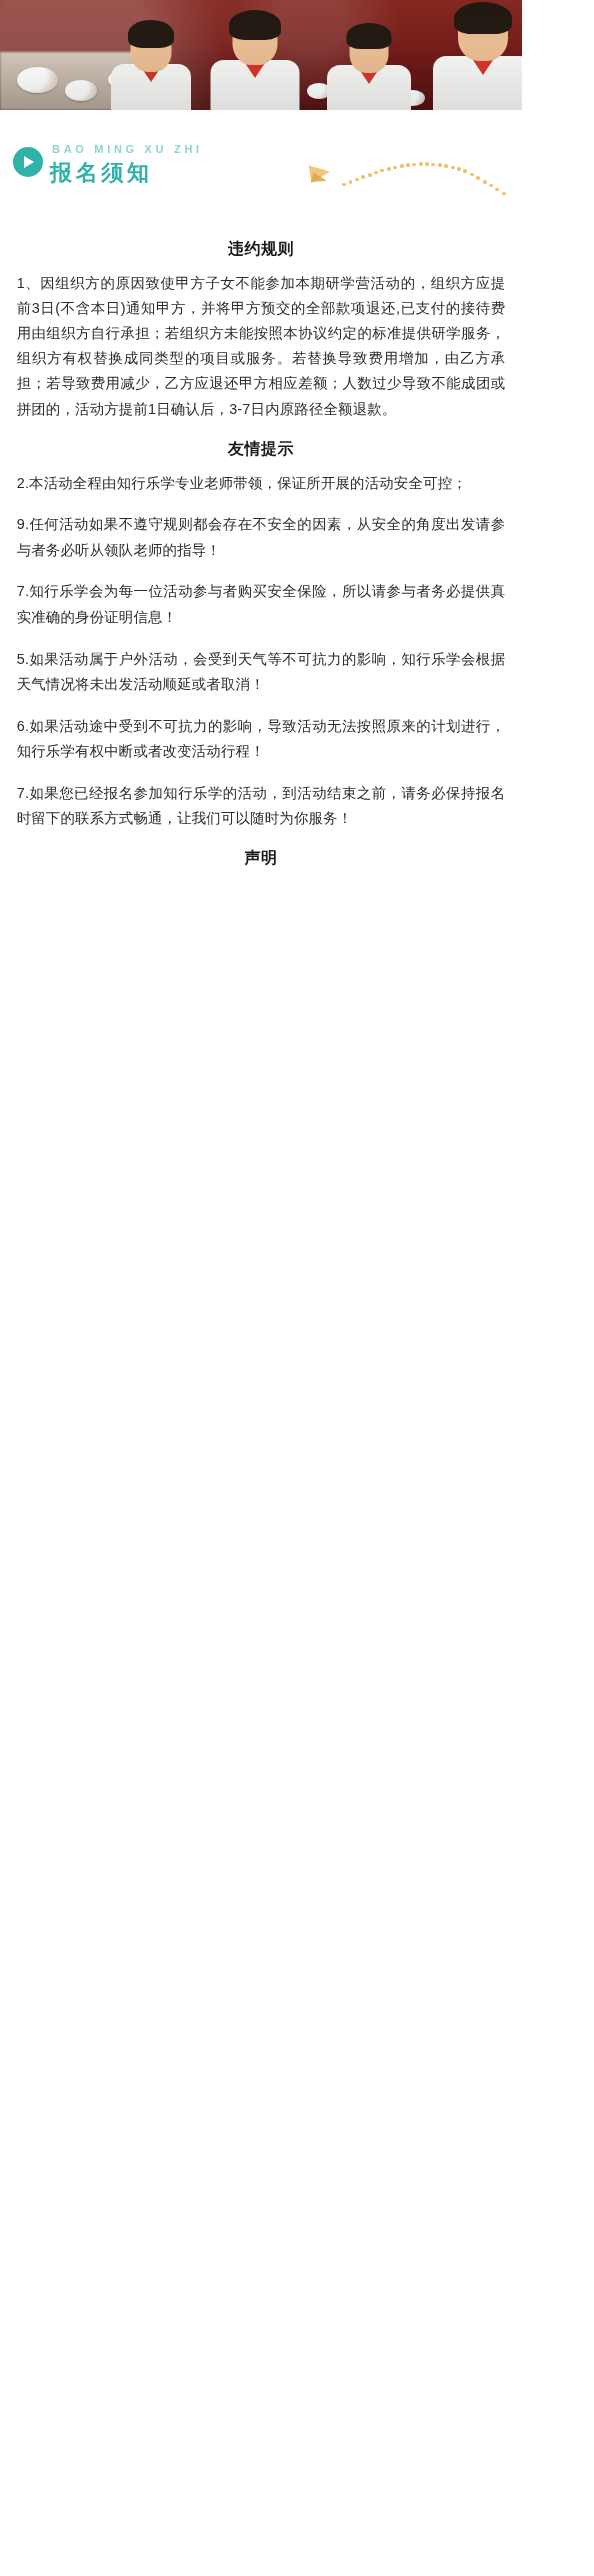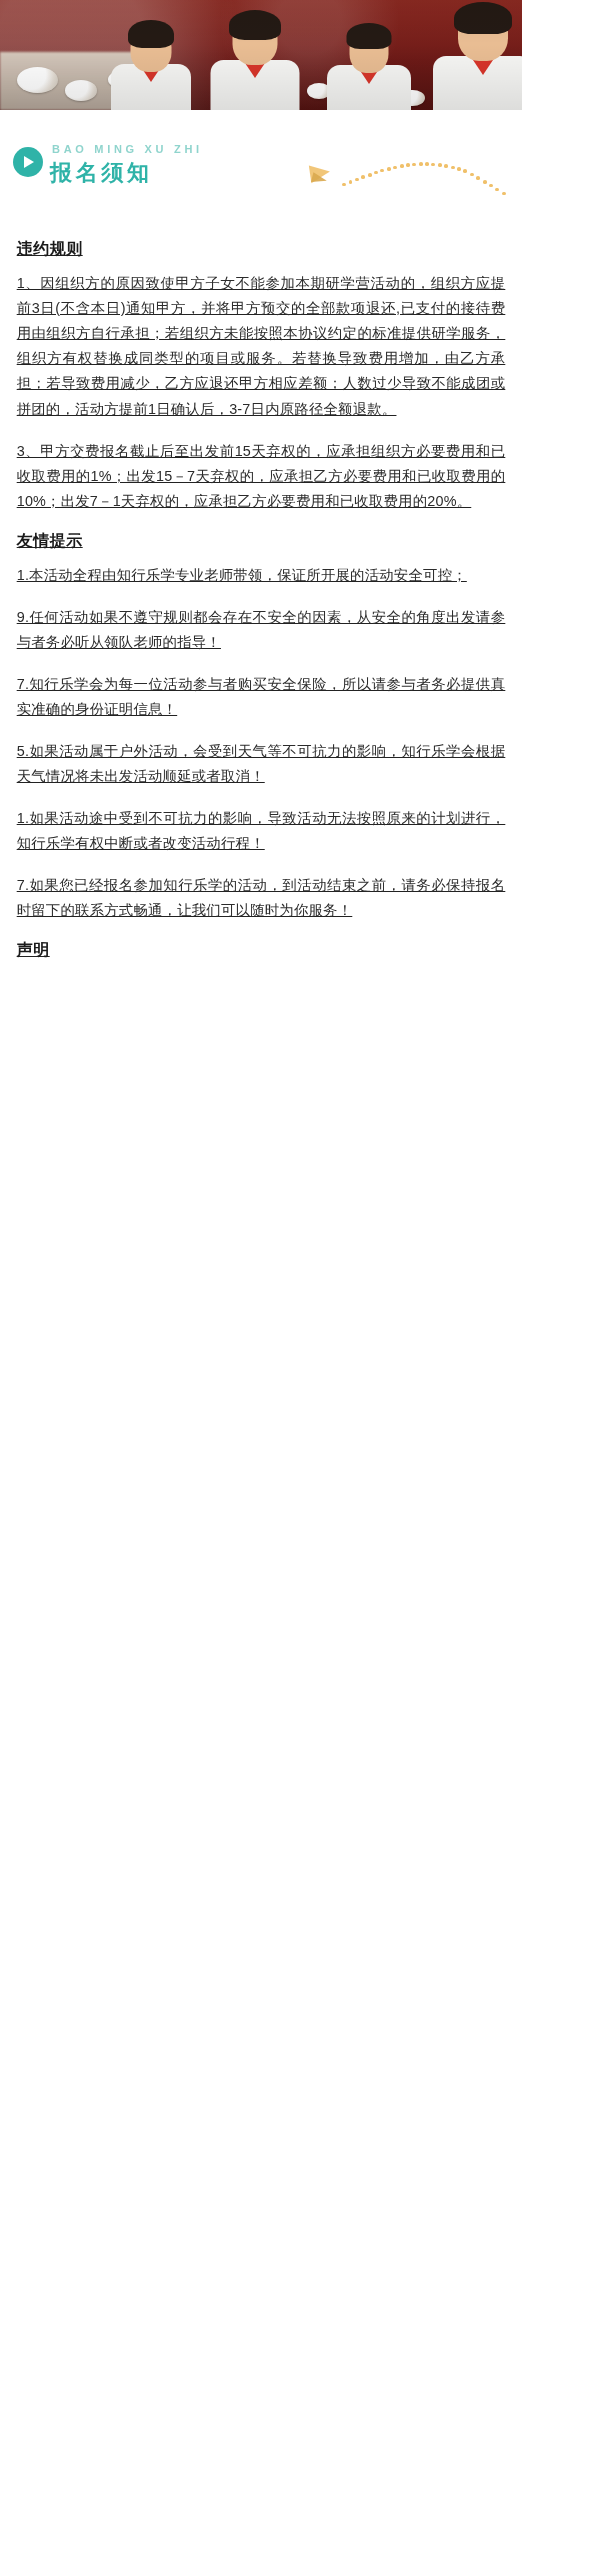--- a/index.html
+++ b/index.html
@@ -12,21 +12,20 @@
     width: 595px;
     font-family: "Liberation Sans", sans-serif;
     color: #222;
   }
   .page {
     width: 522px;
     min-height: 2576px;
     position: relative;
     background: #ffffff;
     overflow: hidden;
-    text-decoration: underline;
   }
 
   
   .photo-banner {
     width: 595px;
     height: 110px;
     position: relative;
     overflow: hidden;
     background: #7d1f1b;
   }
@@ -218,20 +217,21 @@
   
   .content {
     padding: 5.6px 16.7px 24px 16.7px;
   }
   .section-heading {
     font-size: 16px;
     font-weight: bold;
     color: #1a1a1a;
     margin: 13px 0 11px 0;
     letter-spacing: 0.5px;
+    text-align: center;
   }
   .para {
     font-size: 14.4px;
     line-height: 1.75;
     color: #2b2b2b;
     margin: 0 0 16.7px 0;
     text-align: justify;
     letter-spacing: 0.2px;
   }
   .para:last-child { margin-bottom: 0; }
@@ -315,27 +315,26 @@
           <i style="left: 153px; top: 29px;"></i>
           <i style="left: 160px; top: 33px;"></i>
         </span>
     </div>
   </div>
 
   <div class="content">
 
     <h2 class="section-heading">违约规则</h2>
     <p class="para">1、因组织方的原因致使甲方子女不能参加本期研学营活动的，组织方应提前3日(不含本日)通知甲方，并将甲方预交的全部款项退还,已支付的接待费用由组织方自行承担；若组织方未能按照本协议约定的标准提供研学服务，组织方有权替换成同类型的项目或服务。若替换导致费用增加，由乙方承担；若导致费用减少，乙方应退还甲方相应差额；人数过少导致不能成团或拼团的，活动方提前1日确认后，3-7日内原路径全额退款。</p>
-    <p class="para">3、甲方交费报名截止后至出发前15天弃权的，应承担组织方必要费用和已收取费用的1%；出发15－7天弃权的，应承担乙方必要费用和已收取费用的10%；出发7－1天弃权的，应承担乙方必要费用和已收取费用的20%。</p>
 
     <h2 class="section-heading">友情提示</h2>
-    <p class="para">1.本活动全程由知行乐学专业老师带领，保证所开展的活动安全可控；</p>
+    <p class="para">2.本活动全程由知行乐学专业老师带领，保证所开展的活动安全可控；</p>
     <p class="para">9.任何活动如果不遵守规则都会存在不安全的因素，从安全的角度出发请参与者务必听从领队老师的指导！</p>
     <p class="para">7.知行乐学会为每一位活动参与者购买安全保险，所以请参与者务必提供真实准确的身份证明信息！</p>
     <p class="para">5.如果活动属于户外活动，会受到天气等不可抗力的影响，知行乐学会根据天气情况将未出发活动顺延或者取消！</p>
-    <p class="para">1.如果活动途中受到不可抗力的影响，导致活动无法按照原来的计划进行，知行乐学有权中断或者改变活动行程！</p>
+    <p class="para">6.如果活动途中受到不可抗力的影响，导致活动无法按照原来的计划进行，知行乐学有权中断或者改变活动行程！</p>
     <p class="para">7.如果您已经报名参加知行乐学的活动，到活动结束之前，请务必保持报名时留下的联系方式畅通，让我们可以随时为你服务！</p>
 
     <h2 class="section-heading">声明</h2>
 
   </div>
 </div>
 
 
 </body></html>

